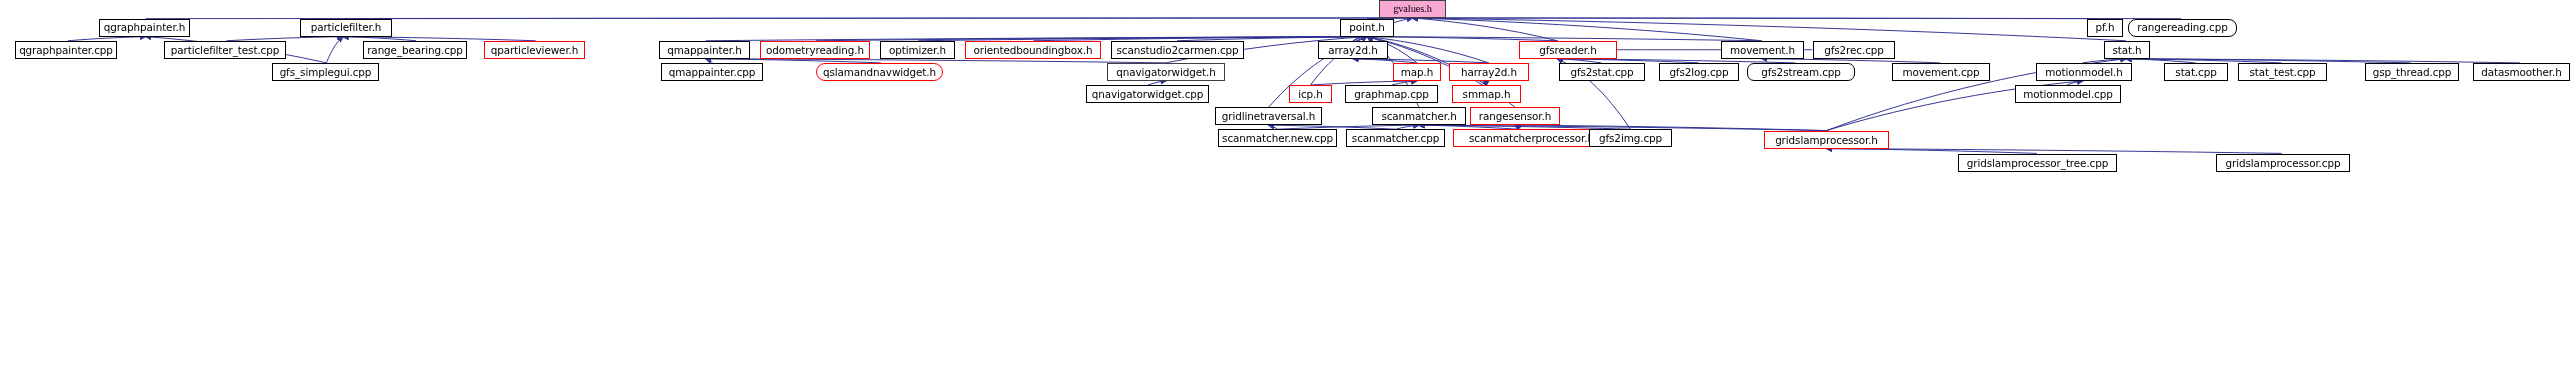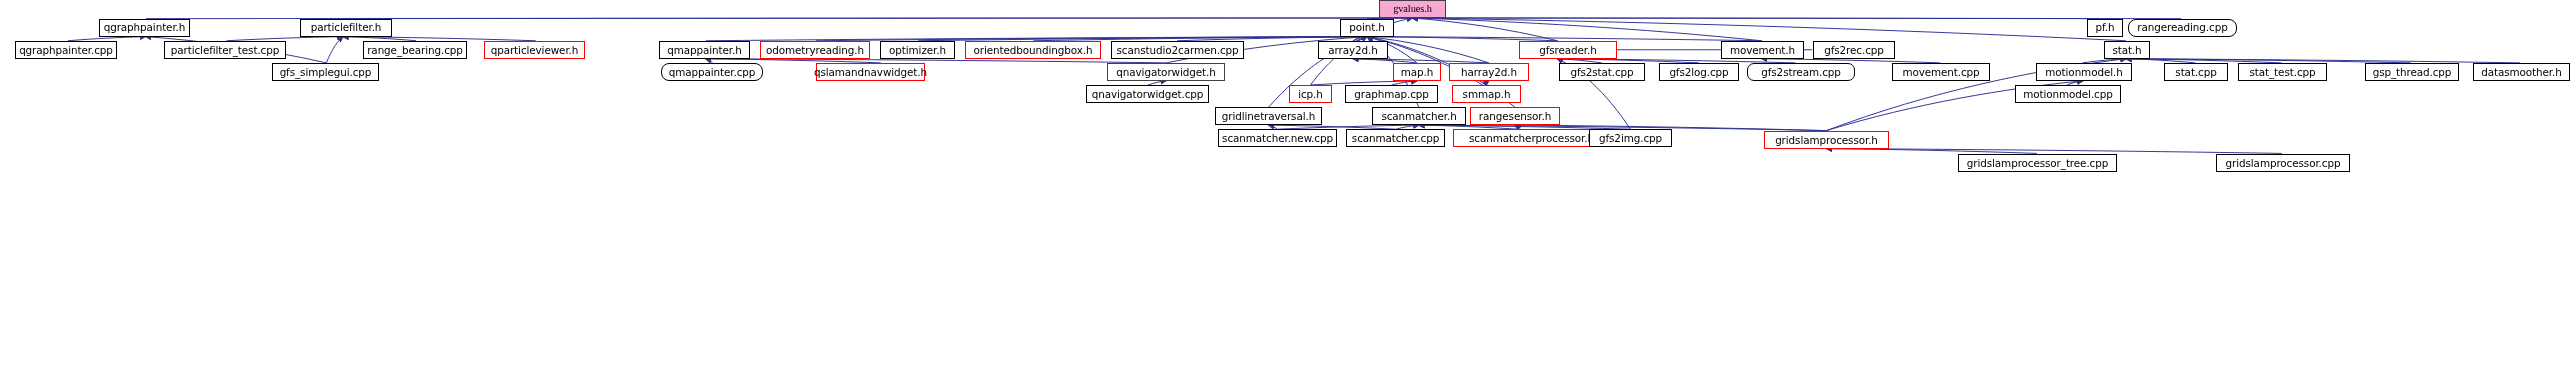--- a/index.html
+++ b/index.html
@@ -145,22 +145,22 @@
       <div class="node red" style="left: 760px; top: 41px; width: 110px;">odometryreading.h</div>
       <div class="node" style="left: 880px; top: 41px; width: 75px;">optimizer.h</div>
       <div class="node red" style="left: 965px; top: 41px; width: 136px; text-align: right;">orientedboundingbox.h</div>
       <div class="node" style="left: 1111px; top: 41px; width: 133px;">scanstudio2carmen.cpp</div>
       <div class="node" style="left: 1318px; top: 41px; width: 70px;">array2d.h</div>
       <div class="node red" style="left: 1519px; top: 41px; width: 98px;">gfsreader.h</div>
       <div class="node" style="left: 1721px; top: 41px; width: 83px;">movement.h</div>
       <div class="node" style="left: 1813px; top: 41px; width: 82px;">gfs2rec.cpp</div>
       <div class="node" style="left: 2104px; top: 41px; width: 46px;">stat.h</div>
       <div class="node" style="left: 272px; top: 63px; width: 107px;">gfs_simplegui.cpp</div>
-      <div class="node" style="left: 661px; top: 63px; width: 102px; border-radius: 8px;">qmappainter.cpp</div>
-      <div class="node red" style="left: 816px; top: 63px; width: 109px;">qslamandnavwidget.h</div>
+      <div class="node" style="left: 661px; top: 63px; width: 102px;">qmappainter.cpp</div>
+      <div class="node red" style="left: 816px; top: 63px; width: 127px; border-radius: 9px;">qslamandnavwidget.h</div>
       <div class="node thick" style="left: 1107px; top: 63px; width: 118px;">qnavigatorwidget.h</div>
       <div class="node red" style="left: 1393px; top: 63px; width: 48px;">map.h</div>
       <div class="node red" style="left: 1449px; top: 63px; width: 80px;">harray2d.h</div>
       <div class="node" style="left: 1559px; top: 63px; width: 86px;">gfs2stat.cpp</div>
       <div class="node" style="left: 1659px; top: 63px; width: 80px;">gfs2log.cpp</div>
       <div class="node" style="left: 1747px; top: 63px; width: 108px; border-radius: 7px;">gfs2stream.cpp</div>
       <div class="node" style="left: 1892px; top: 63px; width: 98px;">movement.cpp</div>
       <div class="node" style="left: 2036px; top: 63px; width: 96px;">motionmodel.h</div>
       <div class="node" style="left: 2164px; top: 63px; width: 64px;">stat.cpp</div>
       <div class="node" style="left: 2238px; top: 63px; width: 89px;">stat_test.cpp</div>

